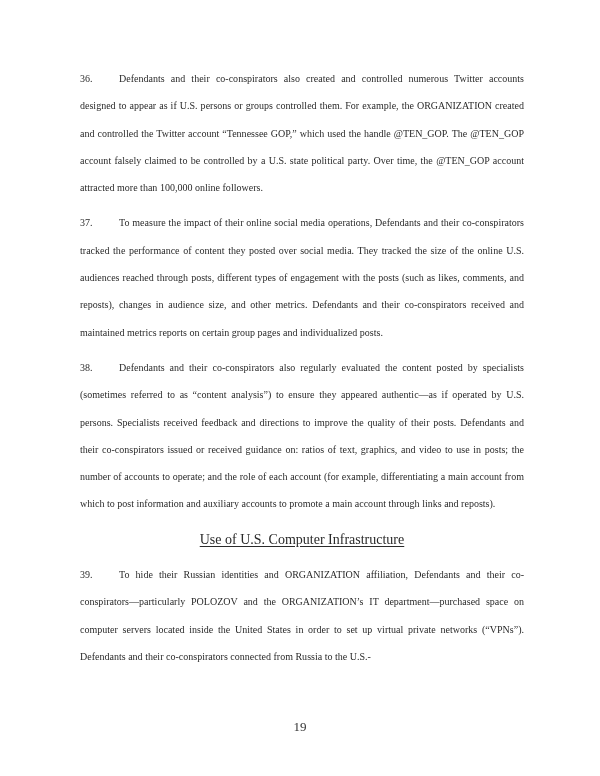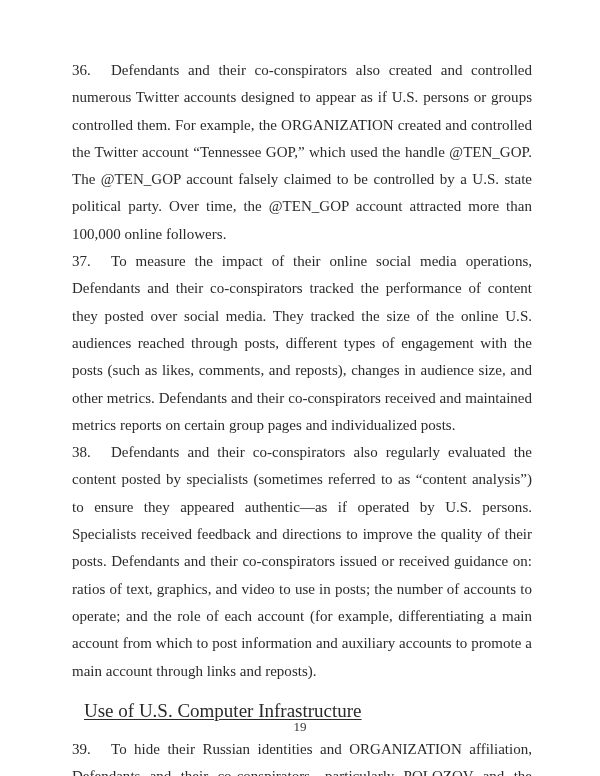--- a/index.html
+++ b/index.html
@@ -15,36 +15,36 @@
     font-family: "Liberation Serif", "DejaVu Serif", serif;
     color: #2a2a2a;
   }
   .page {
     position: absolute;
     left: 72px;
     top: 57px;
     width: 460px;
   }
   .para {
-    margin: 0;
-    font-size: 15px;
+    margin: 8px;
+    font-size: 10px;
     line-height: 27.3px;
     text-align: justify;
     text-align-last: left;
     letter-spacing: 0.01px;
   }
   .para-num {
     display: inline-block;
     width: 39px;
   }
   .heading {
-    margin: 12px;
-    font-size: 19px;
+    margin: 0;
+    font-size: 14px;
     line-height: 27.3px;
-    text-align: left;
+    text-align: center;
   }
   .heading span {
     text-decoration: underline;
     text-underline-offset: 2px;
   }
   .page-number {
     position: absolute;
     left: 0;
     width: 600px;
     top: 719px;

